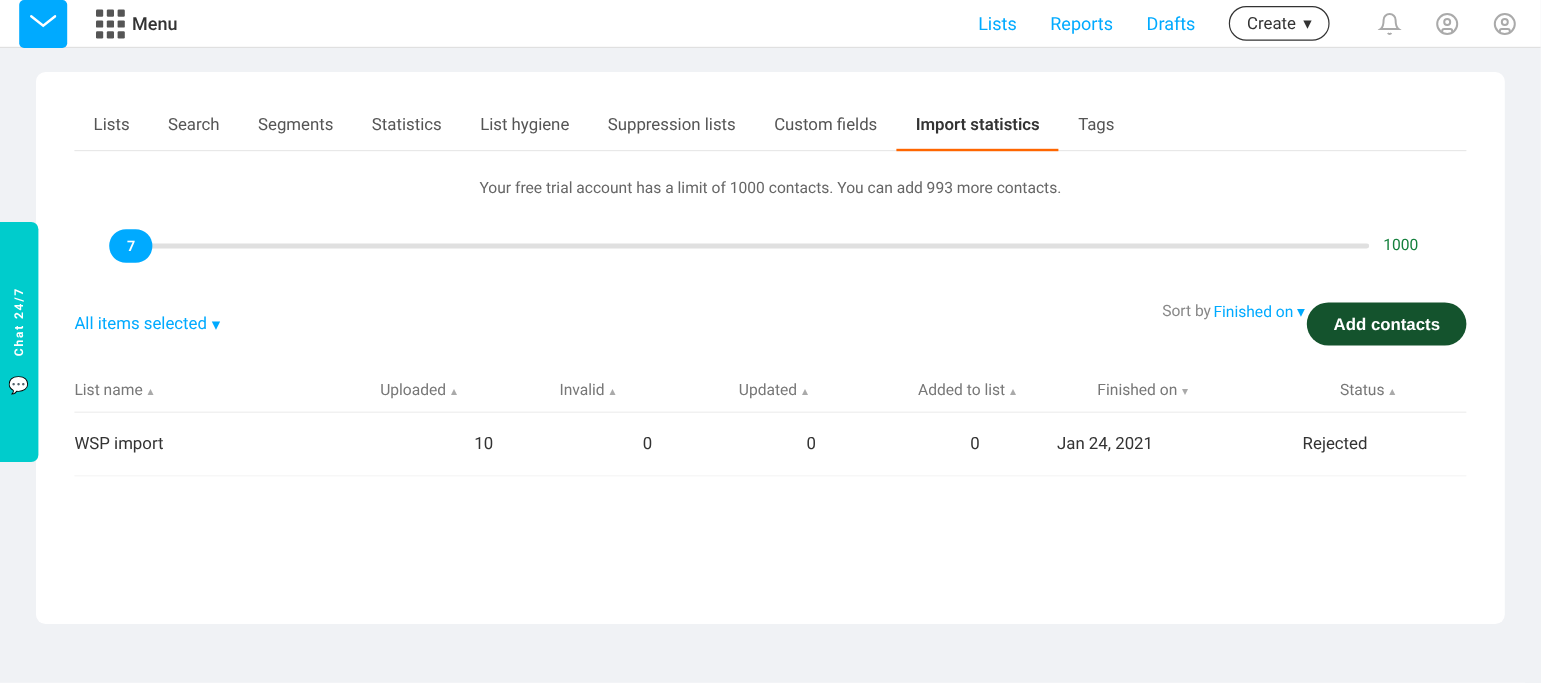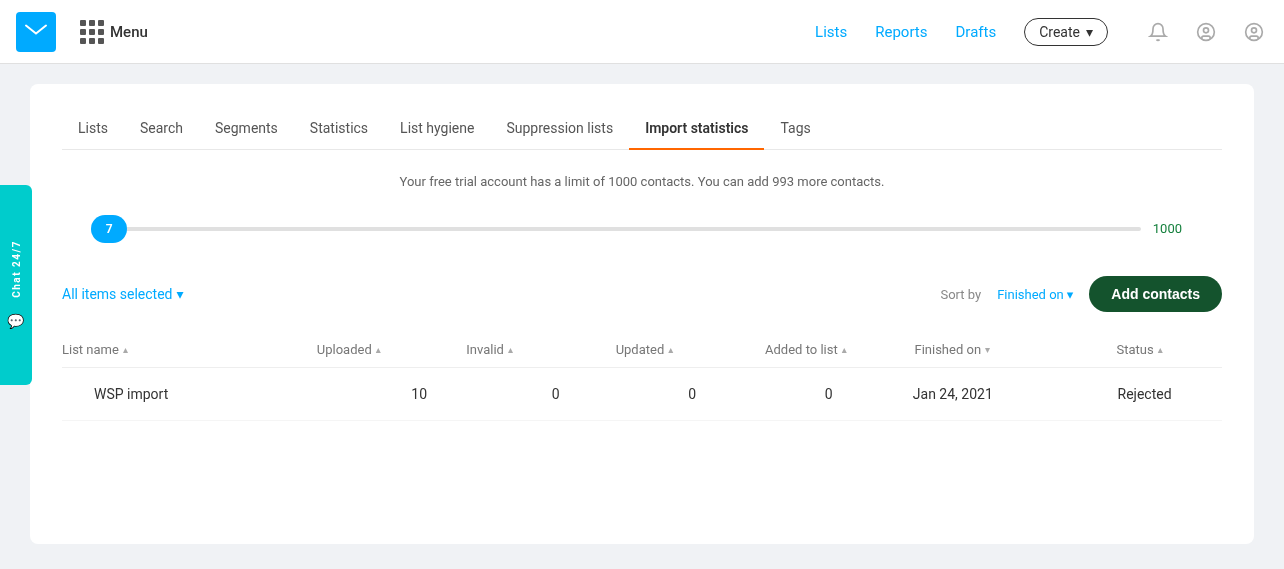--- a/index.html
+++ b/index.html
@@ -1,20 +1,20 @@
 <!DOCTYPE html>
 <html><head>
   <meta charset="utf-8">
   <style>
     * { margin: 0; padding: 0; box-sizing: border-box; }
     body { font-family: -apple-system, BlinkMacSystemFont, 'Segoe UI', Roboto, sans-serif; background: #f0f2f5; height: 569px; overflow: hidden; }
 
     
     .topnav {
-      display: flex; align-items: center; height: 64px;
+      display: flex; align-items: center; height: 40px;
       background: #fff; border-bottom: 1px solid #e0e0e0;
       padding: 0 16px; gap: 16px;
     }
     .topnav-logo {
       width: 40px; height: 40px; background: #00aaff; border-radius: 4px;
       display: flex; align-items: center; justify-content: center;
       flex-shrink: 0;
     }
     .topnav-logo svg { width: 22px; height: 16px; }
     .topnav-menu { display: flex; align-items: center; gap: 6px; cursor: pointer; padding: 4px 8px; }
@@ -80,21 +80,21 @@
       color: #fff; font-size: 12px; font-weight: 600; cursor: pointer;
     }
     .slider-max { font-size: 13px; color: #15803d; flex-shrink: 0; }
 
     
     .controls-row {
       display: flex; align-items: center; justify-content: space-between;
       margin-bottom: 20px;
     }
     .all-selected { color: #00aaff; font-size: 14px; cursor: pointer; display: flex; align-items: center; gap: 4px; }
-    .sort-area { display: flex; align-items: center; gap: 16px; }
+    .sort-area { display: flex; align-items: flex-start; gap: 2px; }
     .sort-label { font-size: 13px; color: #888; }
     .sort-value { font-size: 13px; color: #00aaff; cursor: pointer; display: flex; align-items: center; gap: 3px; }
     .add-contacts-btn {
       background: #14532d; color: #fff; border: none; border-radius: 20px;
       padding: 10px 22px; font-size: 14px; font-weight: 600; cursor: pointer;
     }
 
     
     .table-header {
       display: grid;
@@ -103,21 +103,21 @@
       font-size: 13px; color: #777; gap: 44px;
     }
     .table-header-cell { display: flex; align-items: center; gap: 4px; cursor: pointer; }
     .table-row {
       display: grid;
       grid-template-columns: 2fr 1fr 1fr 1fr 1fr 1.5fr 1fr;
       padding: 18px 0; border-bottom: 1px solid #f5f5f5;
       font-size: 14px; color: #333;
       align-items: center;
     }
-    .table-cell { display: flex; align-items: center; margin-left: 32px; }
+    .table-cell { display: flex; align-items: center; }
     .table-cell.center { justify-content: center; }
     .sort-arrow { font-size: 10px; color: #aaa; }
   </style>
 </head>
 <body>
 
 <nav class="topnav">
   <div class="topnav-logo">
     <svg viewBox="0 0 22 16" fill="none">
       <path d="M0 2C0 0.9 0.9 0 2 0h18c1.1 0 2 0.9 2 2v12c0 1.1-0.9 2-2 2H2c-1.1 0-2-0.9-2-2V2z" fill="#00aaff"></path>
@@ -180,20 +180,21 @@
 <div class="main">
   <div class="card">
 
     <div class="subtabs">
       <div class="subtab">Lists</div>
       <div class="subtab">Search</div>
       <div class="subtab">Segments</div>
       <div class="subtab">Statistics</div>
       <div class="subtab">List hygiene</div>
       <div class="subtab">Suppression lists</div>
+      <div class="subtab">Custom fields</div>
       <div class="subtab active">Import statistics</div>
       <div class="subtab">Tags</div>
     </div>
 
     <div class="trial-banner">
       <span>Your free trial account has a limit of 1000 contacts. You can add 993 more contacts.</span>
     </div>
 
     <div class="slider-wrap">
       <div class="slider-track">

